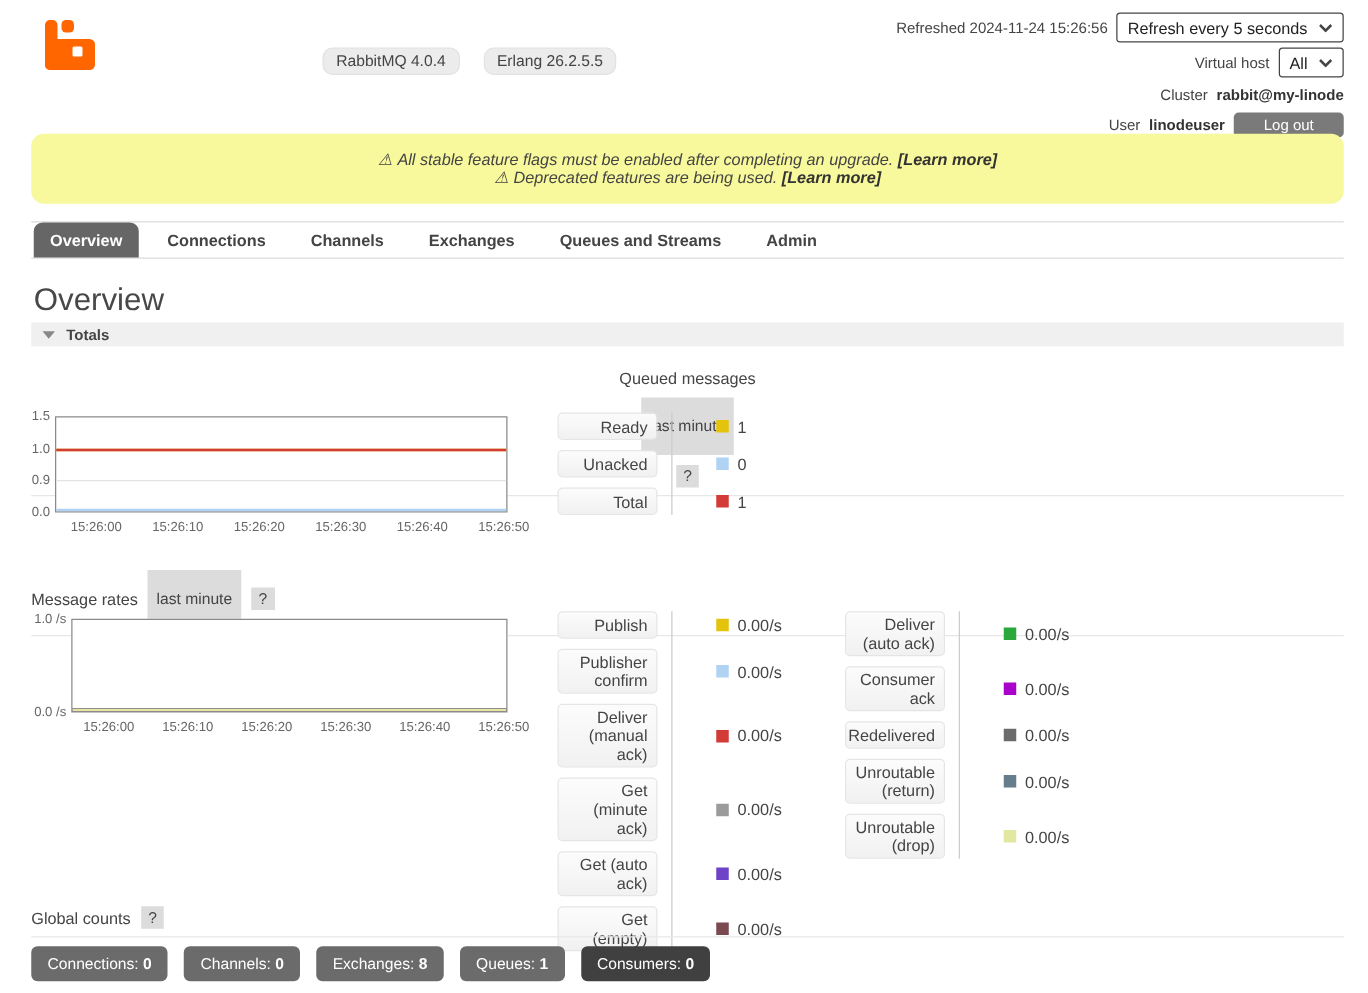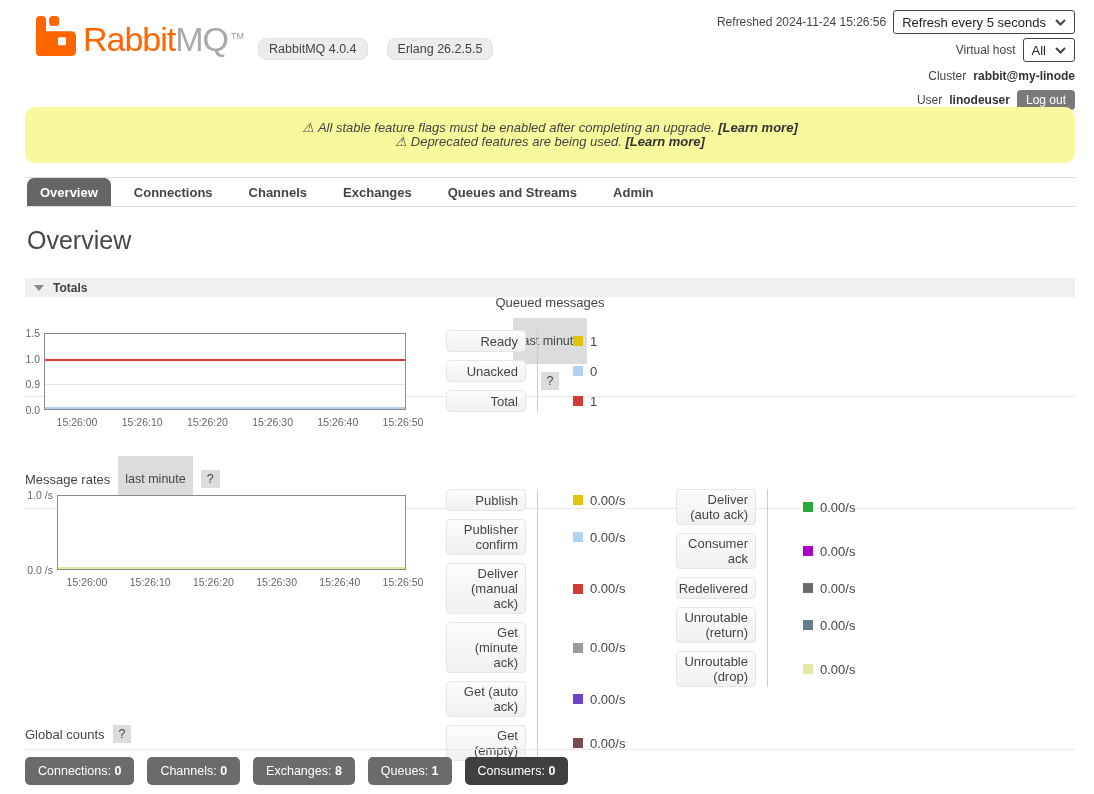--- a/index.html
+++ b/index.html
@@ -16,36 +16,36 @@
   #version-badges { position:absolute; left:258px; top:38px; display:flex; gap:19px; }
   .vbadge { background:#ececec; border:1px solid #e2e2e2; border-radius:8px; padding:3px 10px; font-size:12.5px; color:#444; }
 
   #header-right { position:absolute; top:10px; right:19px; display:flex; flex-direction:column; align-items:flex-end; font-size:12px; color:#444; }
   .hr-row { display:flex; align-items:center; gap:7px; }
   .hr-row.r1 { margin-bottom:4px; }
   .hr-row.r2 { margin-bottom:7px; }
   .hr-row.r3 { margin-bottom:7px; }
   .hr-row b { color:#333; }
   .select { display:inline-flex; align-items:center; gap:9px; background:#fff; border:1px solid #444; border-radius:3px; padding:3px 8px; font-size:13px; color:#222; height:24px; cursor:pointer; }
-  .logout { background:#7a7a7a; color:#fff; border:none; border-radius:4px; padding:3px 9px; font-size:12px; font-family:inherit; cursor:pointer; }
+  .logout { background:#7a7a7a; color:#fff; border:none; border-radius:4px; padding:3px 24px; font-size:12px; font-family:inherit; cursor:pointer; }
 
   
   #banner { position:absolute; left:25px; top:107px; width:1050px; height:56px; background:#f8f89c; border-radius:10px; display:flex; flex-direction:column; justify-content:center; align-items:center; }
   .banner-line { font-size:13px; line-height:14.5px; color:#444; text-align:center;font-style:italic; }
   .banner-line a { color:#333; font-weight:bold; text-decoration:none; cursor:pointer; }
   .warn-icon { margin-right:4px; }
 
   
   #tabs { position:absolute; left:25px; top:177px; width:1050px; height:30px; border-top:1px solid #dcdcdc; border-bottom:1px solid #dcdcdc; display:flex; align-items:stretch; padding-left:2px; }
   .tab { padding:7px 13px; margin-right:10px; font-weight:bold; font-size:13px; color:#444; cursor:pointer; white-space:nowrap; }
   .tab.active { background:#666; color:#fff; border-radius:7px 7px 0 0; }
 
   
   #page-title { position:absolute; left:27px; top:226px; font-size:25px; font-weight:400; color:#484848; }
-  #totals-bar { position:absolute; left:25px; top:258px; width:1050px; height:19px; background:#f0f0f0; display:flex; align-items:center; gap:9px; padding-left:9px; cursor:pointer;margin-top:20px; }
+  #totals-bar { position:absolute; left:25px; top:258px; width:1050px; height:19px; background:#f0f0f0; display:flex; align-items:center; gap:9px; padding-left:9px; cursor:pointer; }
   .tri { width:0; height:0; border-left:5px solid transparent; border-right:5px solid transparent; border-top:6px solid #888; }
   .totals-label { font-size:12px; font-weight:bold; color:#444; }
 
   
   .section-header { position:absolute; left:25px; width:1050px; display:flex; align-items:center; gap:8px; font-size:13px; color:#444; border-bottom:1px solid #e7e7e7; padding-bottom:6px; }
   #queued-header { top:295px;flex-direction:column; }
   #rates-header  { top:456px; }
   #global-header { top:725px; }
   .pill { background:#dcdcdc; padding:16px 7px; font-size:12.5px; color:#444; cursor:pointer; }
   .help { background:#dcdcdc; padding:2px 6px; font-size:12.5px; color:#444; cursor:pointer; }
@@ -81,21 +81,20 @@
 
 <div id="page">
 
   <div id="logo">
     <svg width="40" height="40" viewBox="0 0 100 100">
       <rect x="0" y="0" width="25" height="100" rx="10" fill="#ff6600"></rect>
       <rect x="33" y="0" width="25" height="25" rx="9" fill="#ff6600"></rect>
       <rect x="0" y="38" width="100" height="62" rx="11" fill="#ff6600"></rect>
       <rect x="55" y="53" width="20" height="20" rx="3" fill="#ffffff"></rect>
     </svg>
-    <div class="logo-text"><span class="lg-rabbit">Rabbit</span><span class="lg-mq">MQ</span><span class="lg-tm">TM</span></div>
   </div>
 
   <div id="version-badges">
       <div class="vbadge">RabbitMQ 4.0.4</div>
       <div class="vbadge">Erlang 26.2.5.5</div>
     </div>
 
   <div id="header-right">
     <div class="hr-row r1">
       <span>Refreshed 2024-11-24 15:26:56</span>

